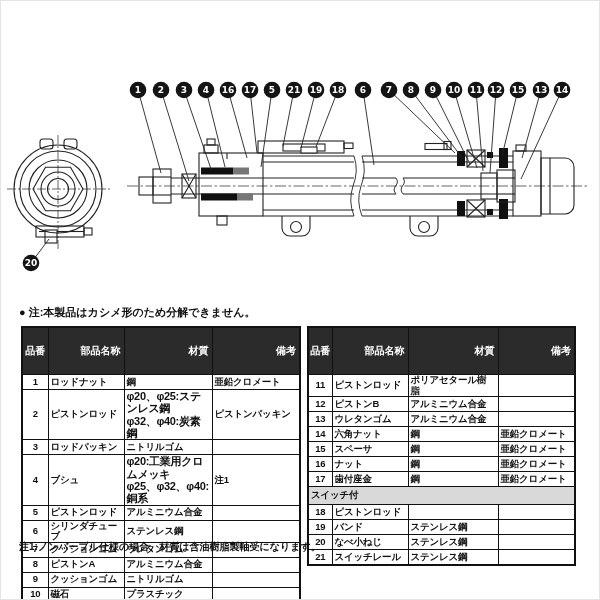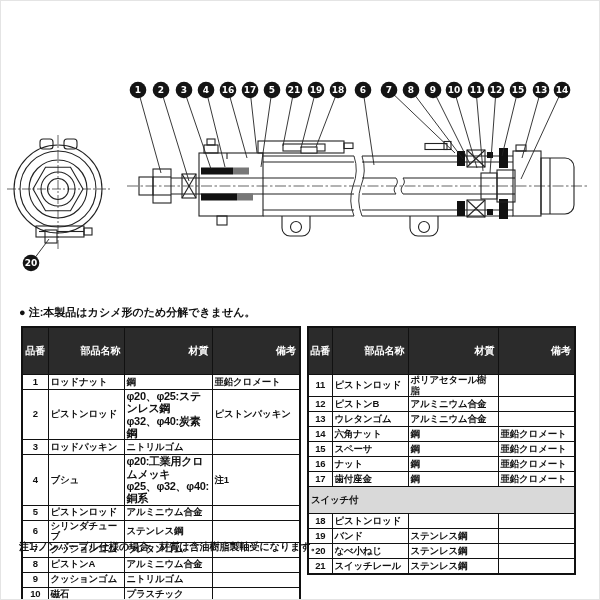--- a/index.html
+++ b/index.html
@@ -32,21 +32,21 @@
   .parts td{
     font-size:9.5px;font-weight:bold;padding:0 2px;line-height:1.12;
     border:1px solid var(--table-border,#111);overflow:hidden;
     white-space:pre-line;letter-spacing:-0.2px;
   }
   .parts td.num{text-align:center;padding:0 1px;white-space:nowrap;}
   .parts thead tr{height:15px;}
   .parts tbody tr{height:15px;}
   .parts tbody tr.tall{height:28px;}
   .parts tbody tr.tall td.material{font-size:11px;letter-spacing:-0.3px;}
-  .parts tr.section-row{height:27px;}
+  .parts tr.section-row{height:18px;}
   .parts td.section{background:var(--section-bg,#d9d9d9);font-size:9.5px;}
   .balloon-num{
     fill:#fff;font-size:9px;font-weight:bold;
     font-family:"DejaVu Sans","Liberation Sans",sans-serif;
   }
 </style>
 </head>
 <body>
 
 <div class="sheet">

